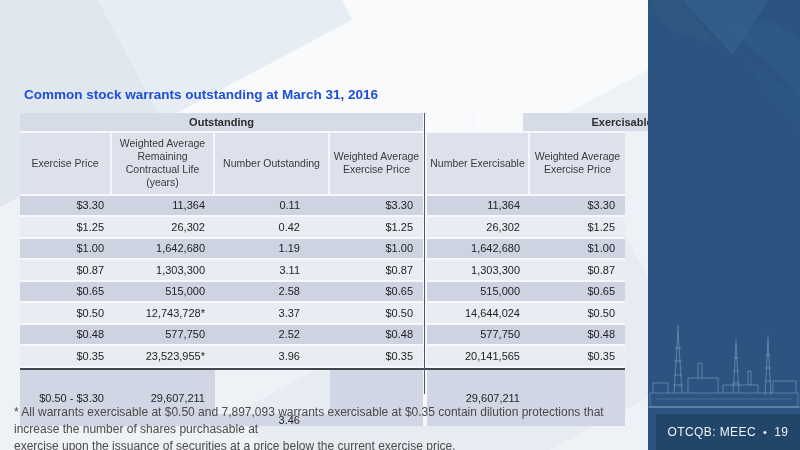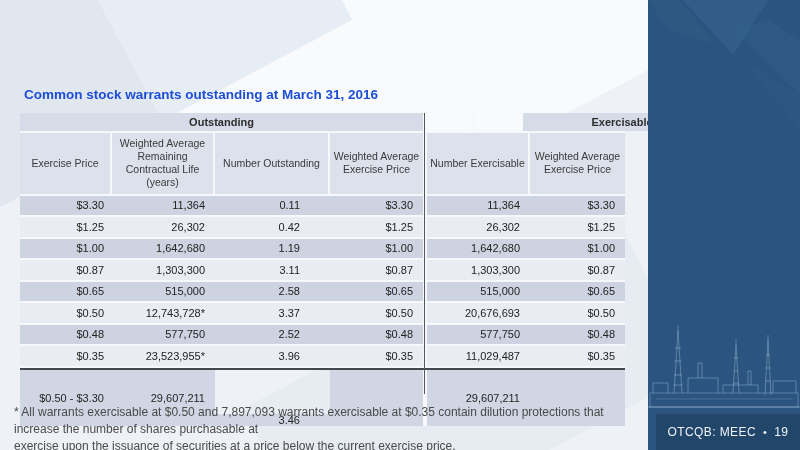--- a/index.html
+++ b/index.html
@@ -129,39 +129,39 @@
           <div class="spacer"></div>
           <div class="cell c4">515,000</div>
           <div class="cell c5">$0.65</div>
         </div>
         <div class="t-row light">
           <div class="cell c0">$0.50</div>
           <div class="cell c1">12,743,728*</div>
           <div class="cell c2 pad-big">3.37</div>
           <div class="cell c3">$0.50</div>
           <div class="spacer"></div>
-          <div class="cell c4">20,676,693</div>
+          <div class="cell c4">14,644,024</div>
           <div class="cell c5">$0.50</div>
         </div>
         <div class="t-row dark">
           <div class="cell c0">$0.48</div>
           <div class="cell c1">577,750</div>
           <div class="cell c2 pad-big">2.52</div>
           <div class="cell c3">$0.48</div>
           <div class="spacer"></div>
           <div class="cell c4">577,750</div>
           <div class="cell c5">$0.48</div>
         </div>
         <div class="t-row light">
           <div class="cell c0">$0.35</div>
           <div class="cell c1">23,523,955*</div>
           <div class="cell c2 pad-big">3.96</div>
           <div class="cell c3">$0.35</div>
           <div class="spacer"></div>
-          <div class="cell c4">11,029,487</div>
+          <div class="cell c4">20,141,565</div>
           <div class="cell c5">$0.35</div>
         </div>
       </div>
 
     <div class="total-row">
       <div class="cell c0">$0.50 - $3.30</div>
       <div class="cell">29,607,211</div>
       <div class="cell pad-big">3.46</div>
       <div class="cell"></div>
       <div class="spacer"></div>

